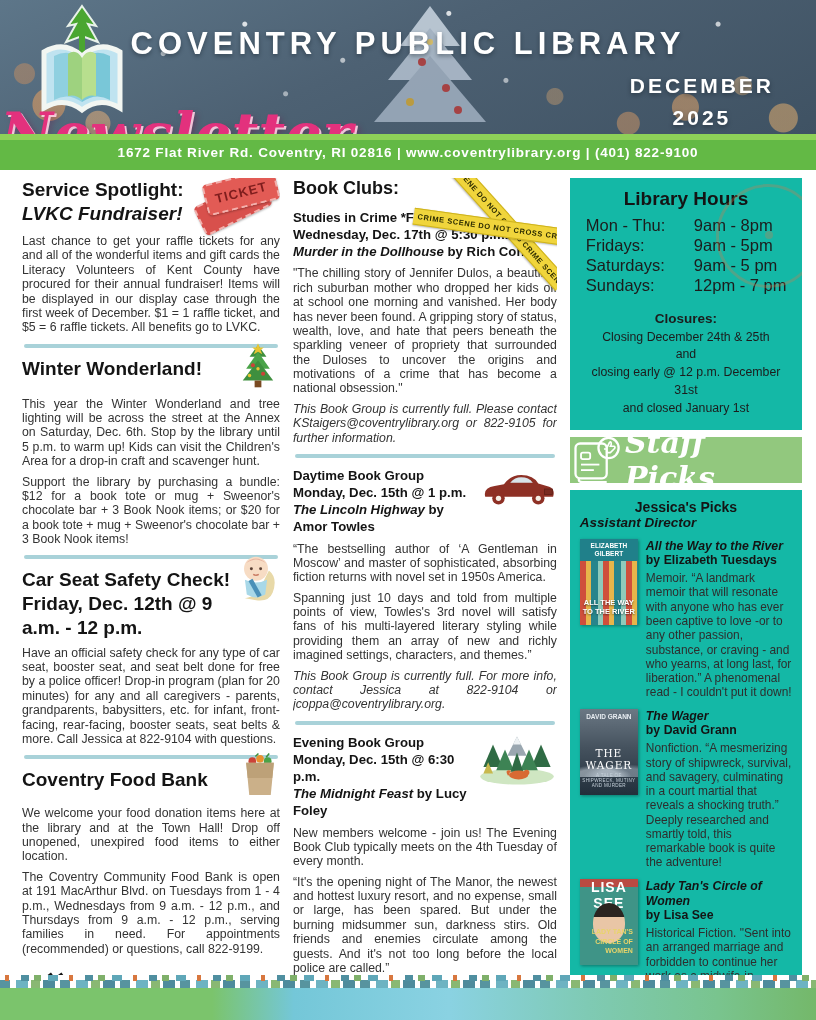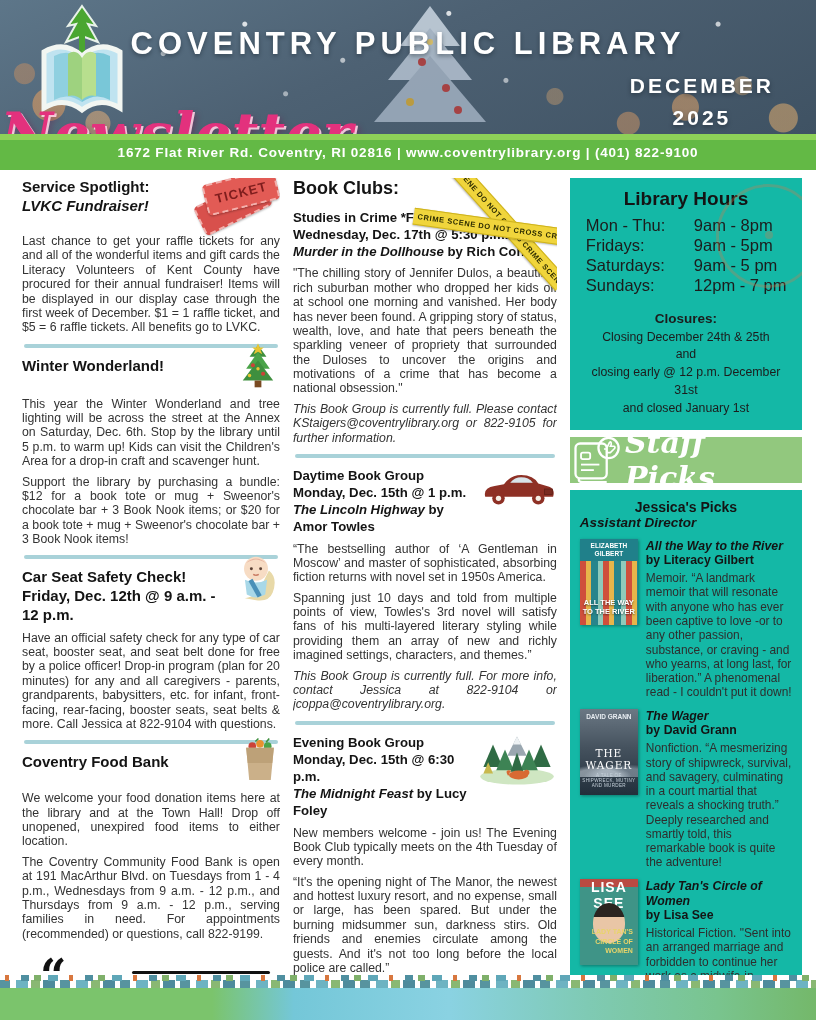--- a/index.html
+++ b/index.html
@@ -41,21 +41,21 @@
   .addr { height:36px; background:linear-gradient(180deg, #8ed158 0 18%, #63b945 18%);
     color:#fff; display:flex; align-items:center; justify-content:center;
     font-size:13.5px; font-weight:bold; letter-spacing:.8px; }
 
   
   .content { display:flex; gap:13px; padding:8px 14px 0 22px; height:805px; }
   .col-left  { width:260px; overflow:hidden; }
   .col-mid   { width:266px; overflow:hidden; position:relative; }
   .col-right { width:234px; display:flex; flex-direction:column; position:relative; }
 
-  h3.sec { font-size:15px; font-weight:bold; color:#141414; line-height:1.25; }
+  h3.sec { font-size:19px; font-weight:bold; color:#141414; line-height:1.25; }
   h3.sec .ital { font-style:italic; }
   p.body { font-size:12.3px; line-height:1.17; text-align:justify; color:#333; margin-top:6px; }
   .divider { height:4px; background:#a9d2d9; border-radius:2px; margin:9px 2px; }
   .sec-head { display:flex; justify-content:space-between; align-items:flex-start; }
 
   
   .ticket-wrap { position:relative; width:86px; height:56px; flex-shrink:0; margin-top:-6px; }
   .ticket { position:absolute; width:74px; height:32px; background:#e25b55; border-radius:5px;
     display:flex; align-items:center; justify-content:center; color:#7e1d1d; font-weight:bold;
     font-size:13px; letter-spacing:1px; box-shadow:0 1px 2px rgba(0,0,0,.25);
@@ -379,21 +379,21 @@
         <div class="picks-role">Assistant Director</div>
 
         <div class="book">
           <div class="cover cover1">
             <div class="c-mid"></div>
             <div class="c-author">ELIZABETH GILBERT</div>
             <div class="c-title">ALL THE WAY TO THE RIVER</div>
           </div>
           <div class="bmeta">
             <div class="btitle">All the Way to the River</div>
-            <div class="bauthor">by Literacy Gilbert</div>
+            <div class="bauthor">by Elizabeth Tuesdays</div>
             <div class="bdesc">Memoir. “A landmark memoir that will resonate with anyone who has ever been captive to love -or to any other passion, substance, or craving - and who yearns, at long last, for liberation.” A phenomenal read - I couldn't put it down!</div>
           </div>
         </div>
 
         <div class="book">
           <div class="cover cover2">
             <div class="c-author">DAVID GRANN</div>
             <div class="wave"></div>
             <div class="c-title">THE WAGER</div>
             <div class="c-sub">A TALE OF SHIPWRECK, MUTINY AND MURDER</div>

